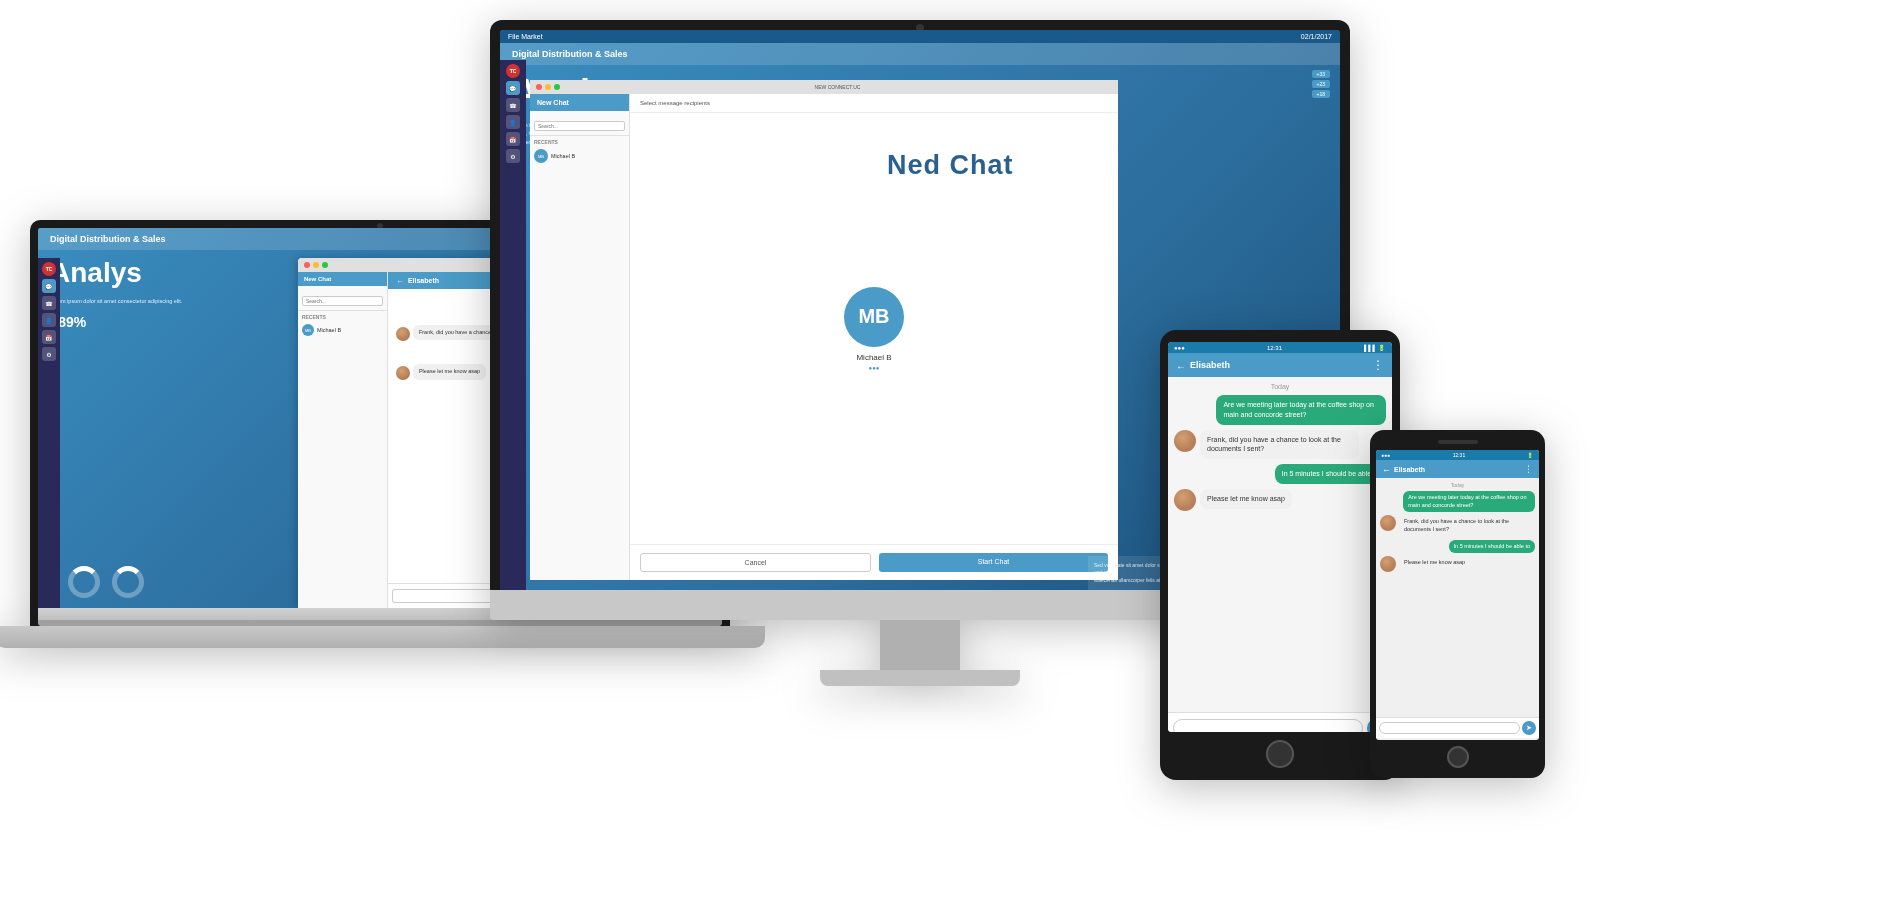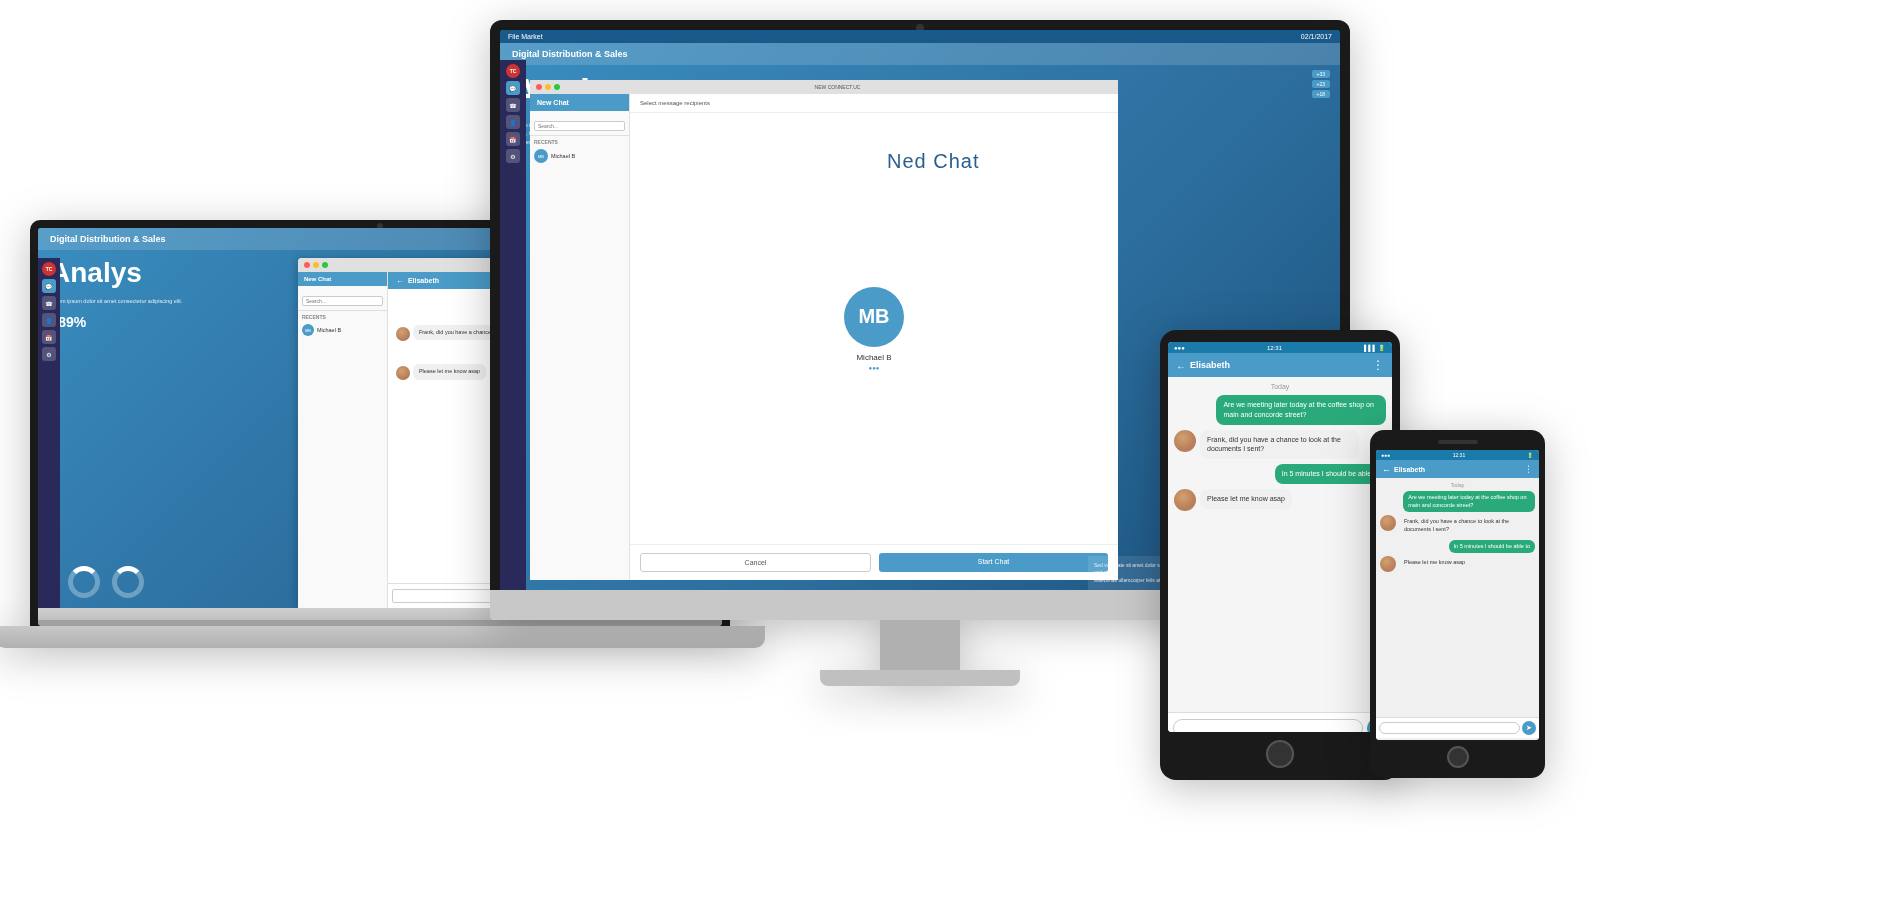--- a/index.html
+++ b/index.html
@@ -722,22 +722,22 @@
     
     .device-shadow {
       filter: drop-shadow(0 8px 20px rgba(0,0,0,0.25));
     }
 
     
     .ned-chat-label {
       position: absolute;
       top: 150px;
       left: 887px;
-      font-size: 20px;
-      font-weight: normal;
+      font-size: 27px;
+      font-weight: bold;
       color: #2a6090;
       letter-spacing: 1px;
       text-align: right;
     }
 
     
     .window-chrome {
       background: #e0e0e0;
       height: 14px;
       display: flex;

